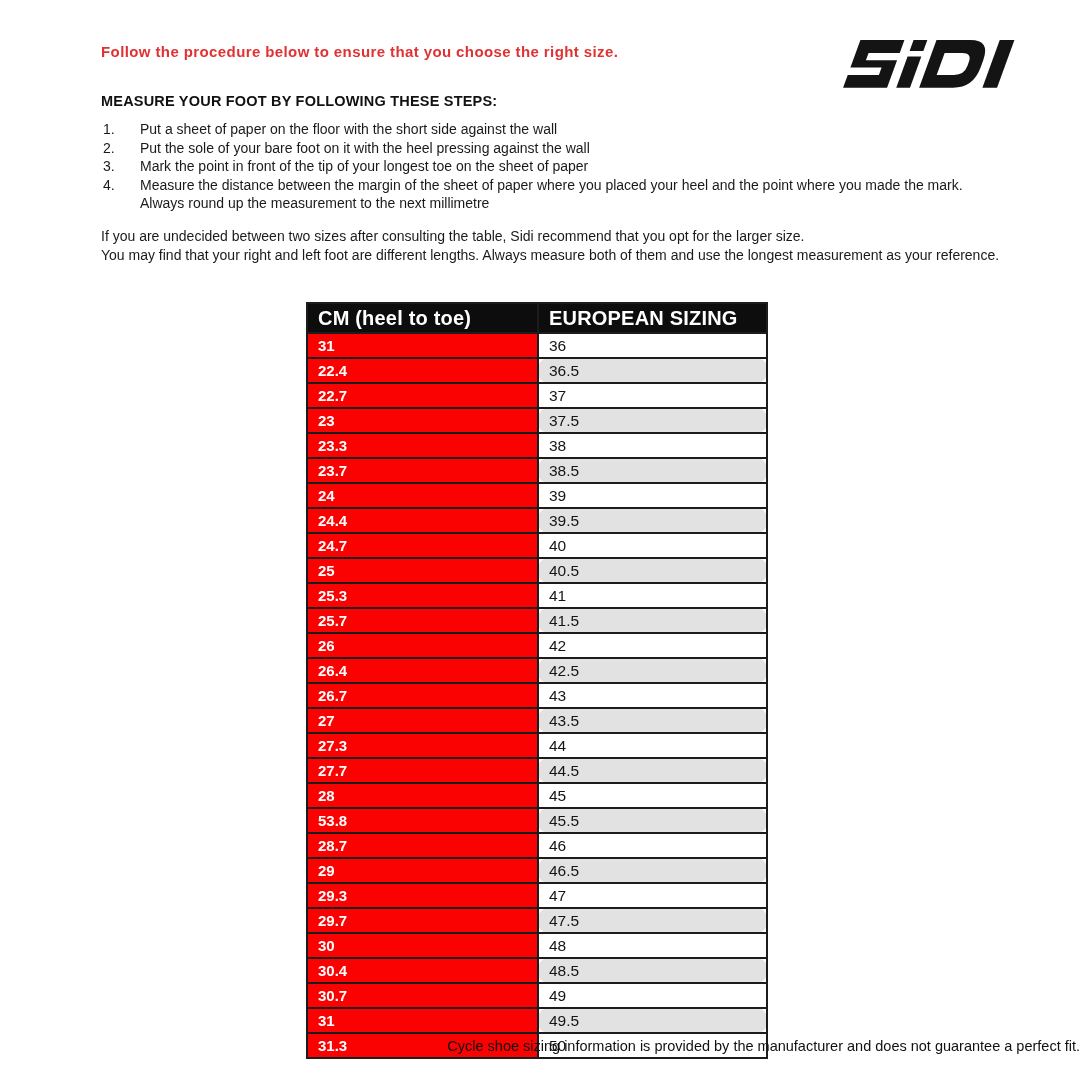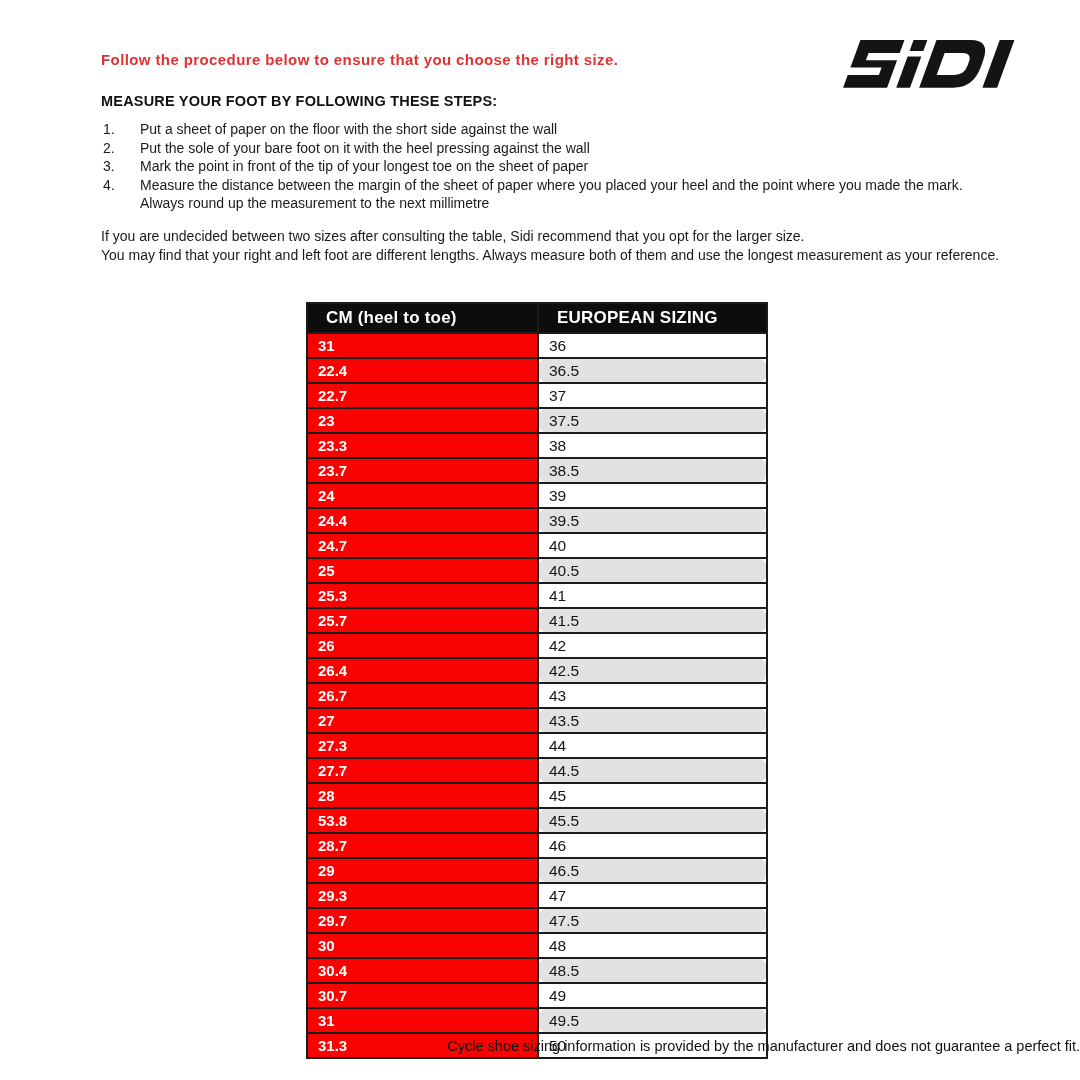--- a/index.html
+++ b/index.html
@@ -7,21 +7,21 @@
   body {
     width:1080px; height:1080px;
     font-family:"Liberation Sans", sans-serif;
     color:var(--text,#1a1a1a);
     position:relative;
     overflow:hidden;
   }
   .page { position:relative; width:1080px; height:1080px; background:#fff; }
 
   .intro-heading {
-    position:absolute; left:101px; top:51px;
+    position:absolute; left:101px; top:43px;
     color:var(--red-heading,#e03232);
     font-weight:bold; font-size:15px; letter-spacing:.4px;
   }
   .logo-wrap { position:absolute; left:824px; top:30px; width:212px; height:66px; }
 
   .steps-heading {
     position:absolute; left:101px; top:93px;
     font-weight:bold; font-size:14.5px; letter-spacing:.2px; color:#111;
   }
 
@@ -37,22 +37,22 @@
     position:absolute; left:306px; top:302px;
     border-collapse:collapse; width:460px;
     table-layout:fixed;
   }
   .size-table th, .size-table td {
     border:2px solid var(--border,#1c1c1c);
     text-align:left; vertical-align:middle;
   }
   .size-table th {
     background:var(--header-bg,#0d0d0d); color:#fff;
-    font-size:17px; font-weight:bold; letter-spacing:.2px;
-    height:30px; padding:2px 18px;
+    font-size:20px; font-weight:bold; letter-spacing:.2px;
+    height:30px; padding:2px 10px;
   }
   .size-table td { height:21px; line-height:21px; padding:1px 10px; }
   td.cm-cell {
     background:var(--red,#fa0000); color:#fff;
     font-weight:bold; font-size:15px;
   }
   td.eu-cell { background:#ffffff; color:#141414; font-size:15.5px; }
   td.eu-cell.alt { background:var(--alt-row,#e2e2e2);border-radius:10px; }
   .size-table col.c1 { width:231px; }
   .size-table col.c2 { width:229px; }

